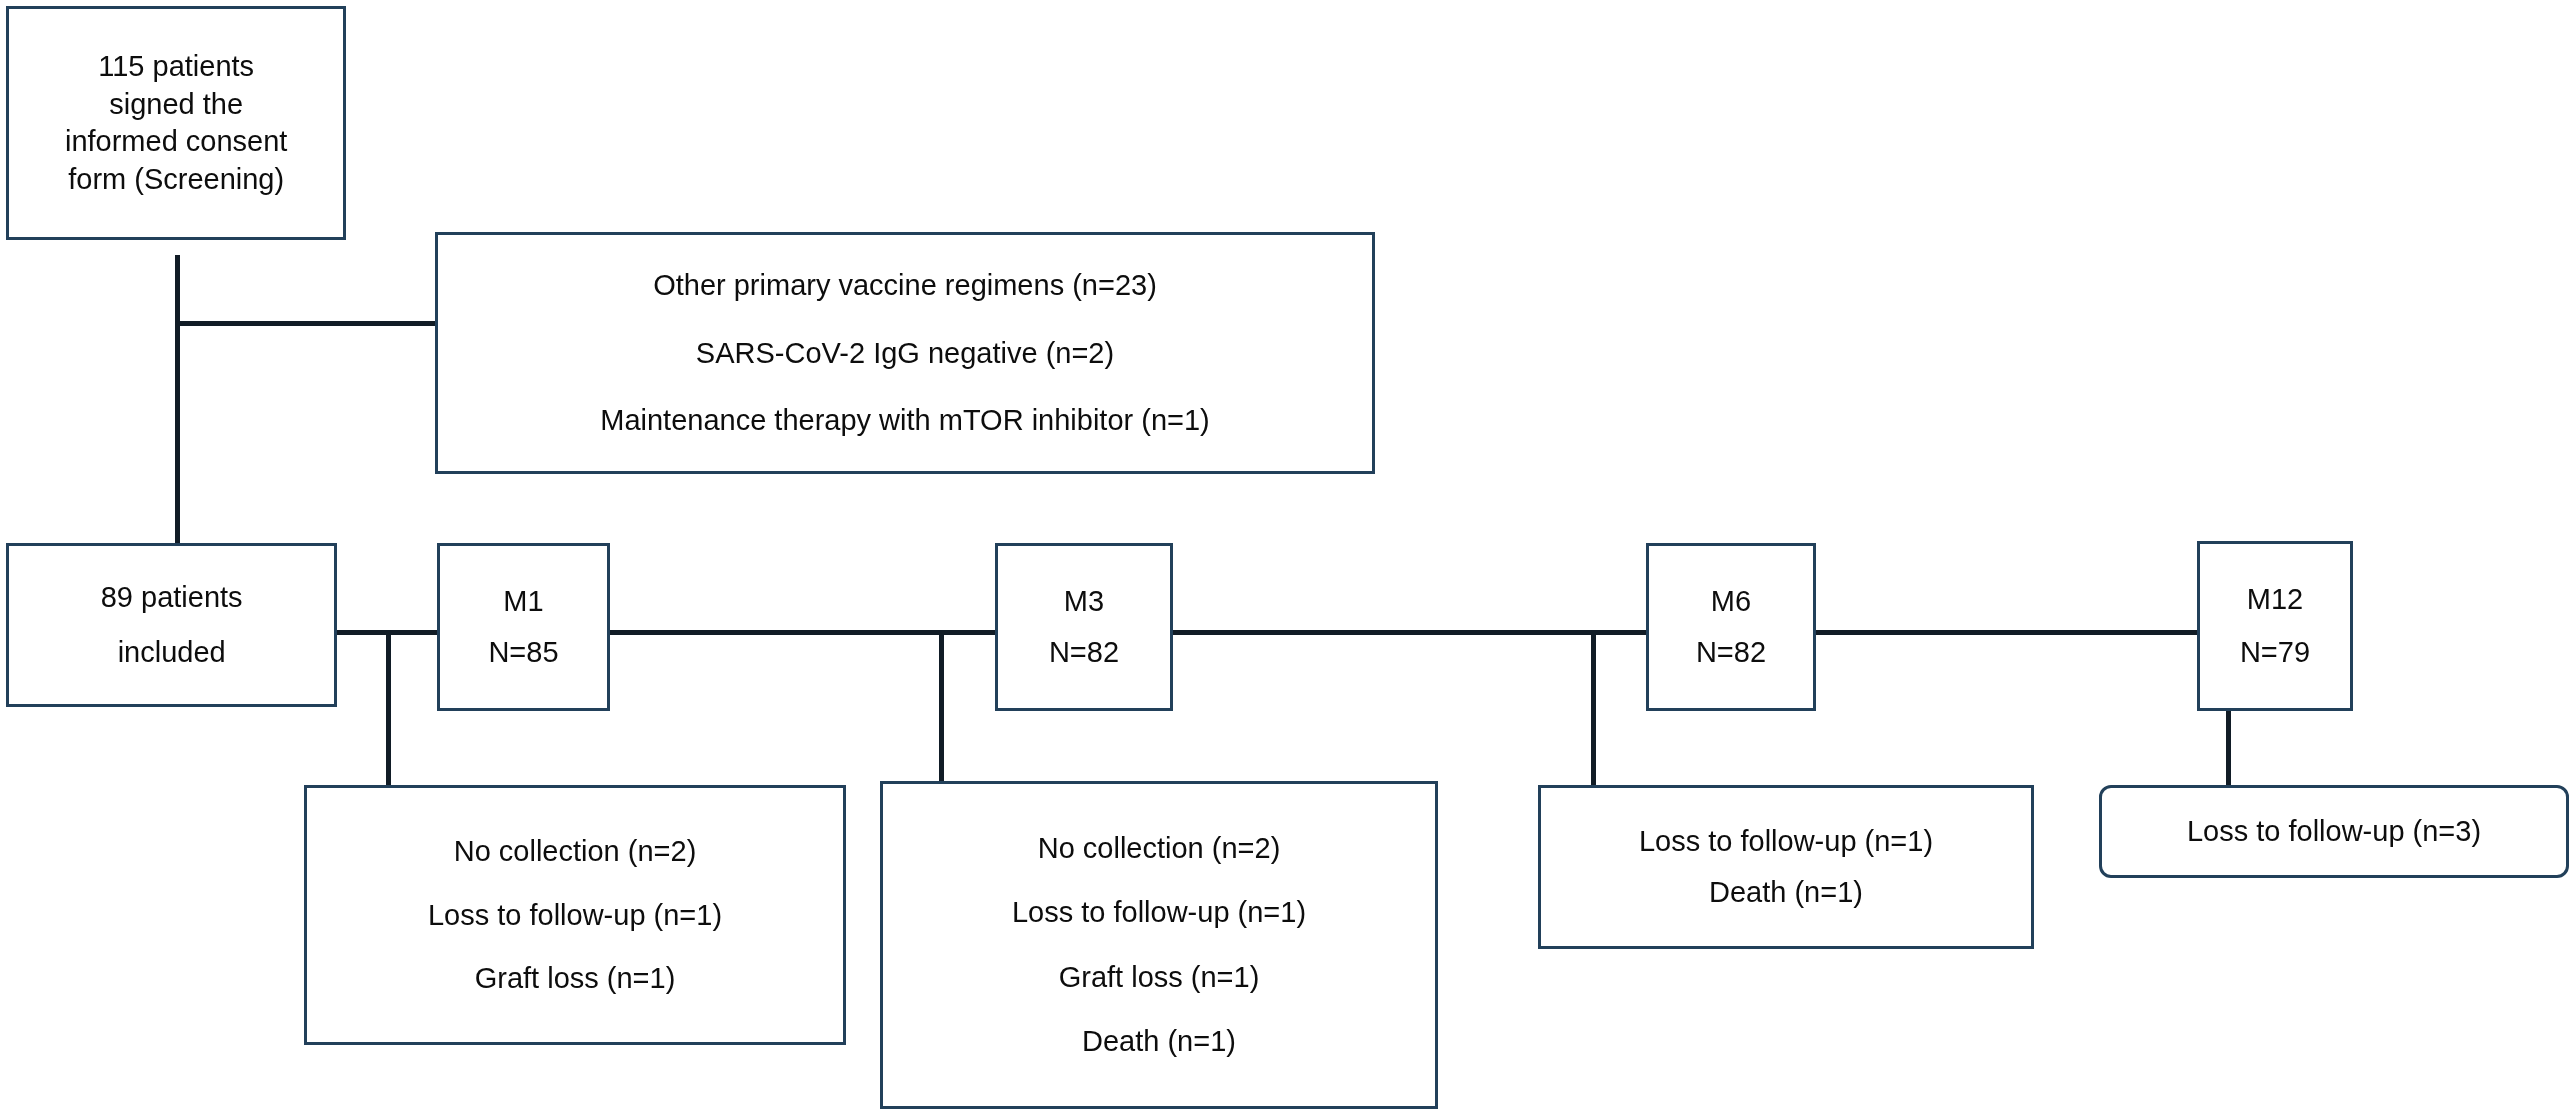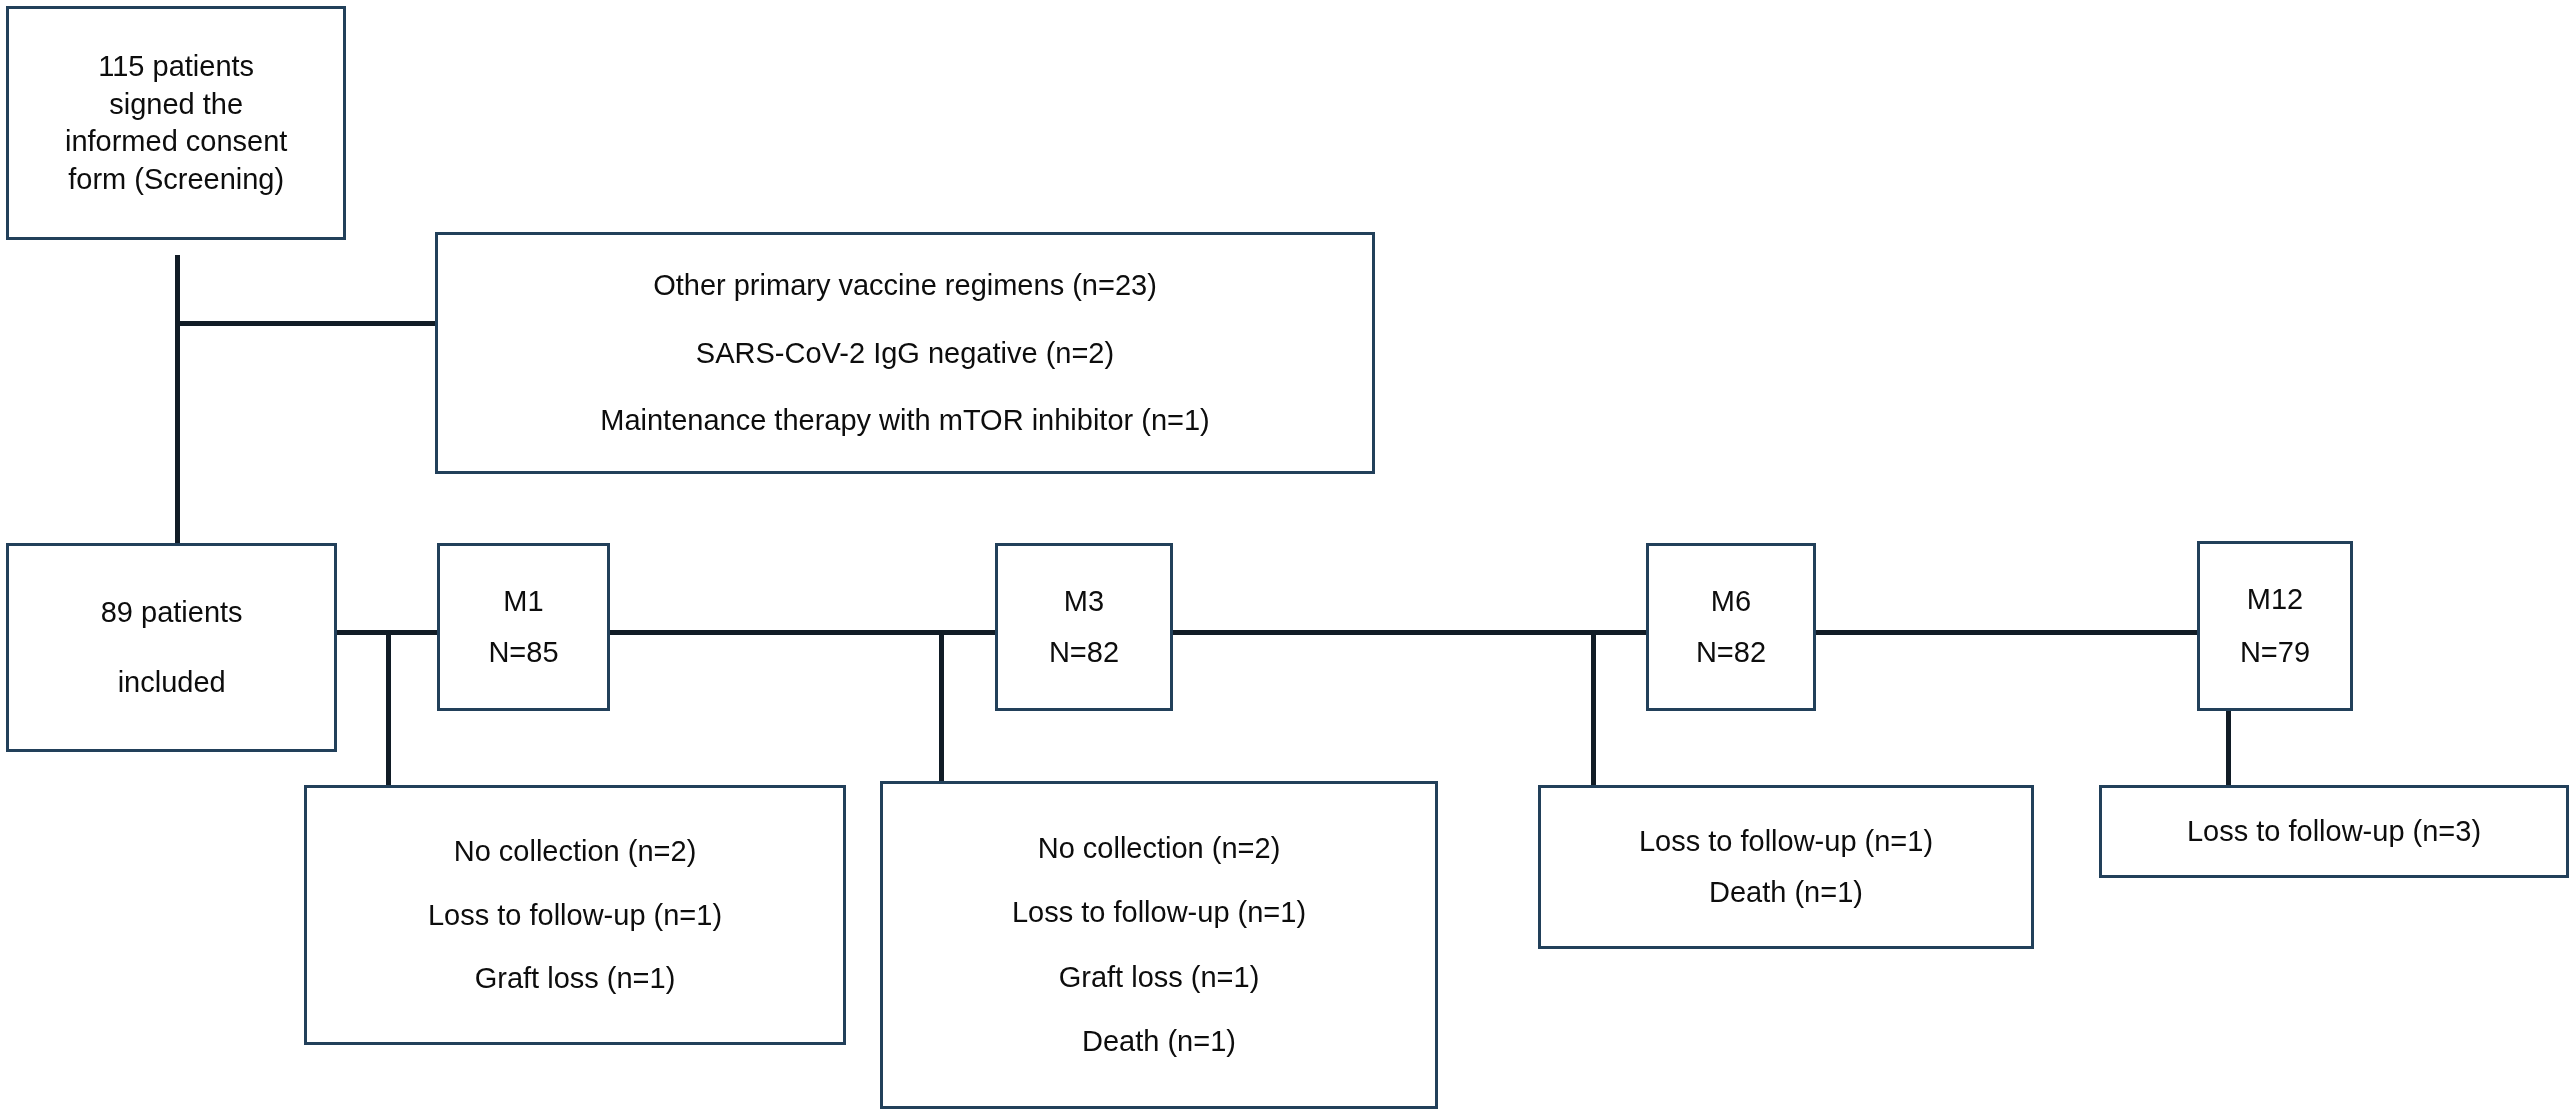--- a/index.html
+++ b/index.html
@@ -42,35 +42,35 @@
     font-size: 29px; line-height: 1.30;
     padding: 0 7.7px;
   }
   #node-excluded {
     left: 435px; top: 232px; width: 940px; height: 242px;
     font-size: 29px;
     padding: 0 14px;
     justify-content: space-evenly;
   }
   #node-included {
-    left: 6.2px;  top: 543px;  width: 331px;  height: 209px;
+    left: 6.2px;  top: 543px;  width: 331px;  height: 164px;
     font-size: 29px;
     justify-content: space-evenly;
     padding: 23px 7.7px;
     gap: 9px;
   }
   #node-m1   { left: 437px;  top: 543px; width: 173px; height: 168px; font-size: 29px; justify-content: space-evenly; padding: 20px 4.6px; }
   #node-m3   { left: 995px; top: 543px; width: 178px; height: 168px; font-size: 29px; justify-content: space-evenly; padding: 20px 1px; align-items: flex-end; }
   #node-m6   { left: 1646px; top: 543px; width: 170px; height: 168px; font-size: 29px; justify-content: space-evenly; padding: 20px 14px; }
   #node-m12  { left: 2197px; top: 541px; width: 156px; height: 170px; font-size: 29px; justify-content: space-evenly; padding: 20px 3.1px; }
 
   #node-drop-m1  { left: 304px;  top: 785px; width: 542px;  height: 260px; font-size: 29px; justify-content: space-evenly; padding: 17px 10.8px; }
   #node-drop-m3  { left: 880px; top: 781px; width: 558px;  height: 328px; font-size: 29px; justify-content: space-evenly; padding: 17px 10.8px; }
   #node-drop-m6  { left: 1538px; top: 785px; width: 496px;  height: 164px; font-size: 29px; justify-content: space-evenly; padding: 18.5px 10.8px; }
-  #node-drop-m12 { left: 2099px; top: 785px; width: 470px;  height: 93px; font-size: 29px; justify-content: center; padding: 0 10.8px; }
+  #node-drop-m12 { left: 2099px; top: 785px; width: 470px;  height: 93px; font-size: 29px; justify-content: center; padding: 0 10.8px; border-radius: 12px; }
 
   
   .conn {
     position: absolute;
     background: #111c26;
     z-index: 1;
   }
   .conn.v { width: 4.6px; }
   .conn.h { height: 4.6px; }
 

